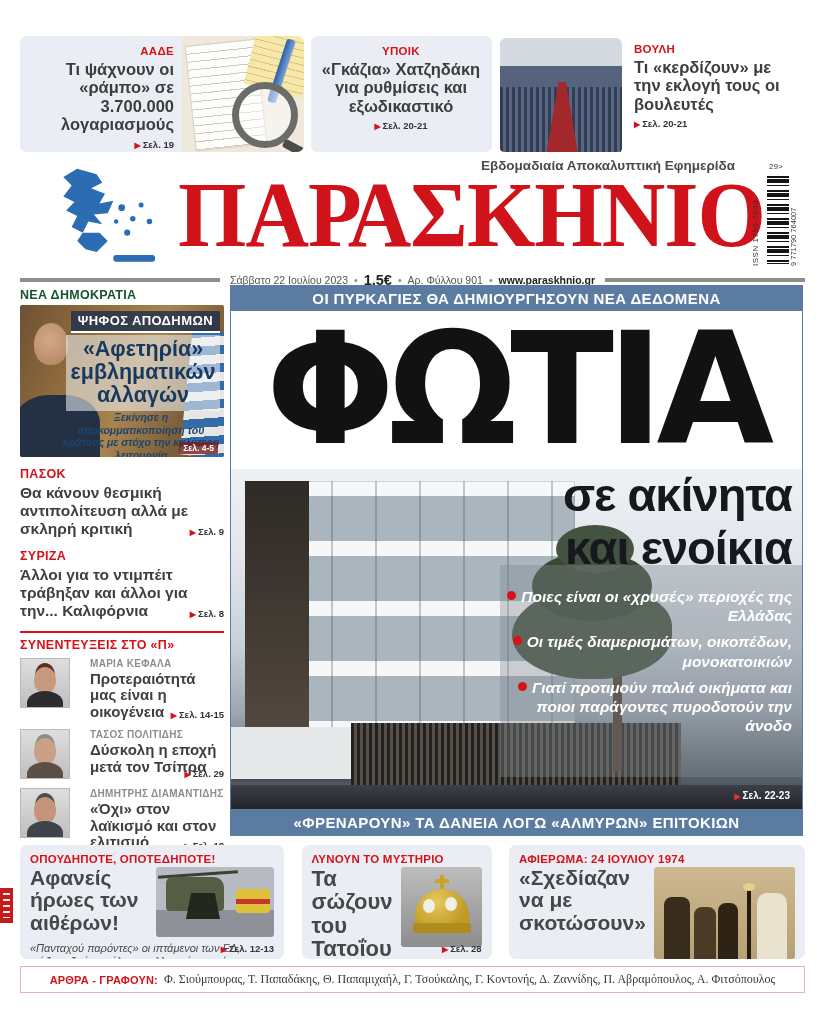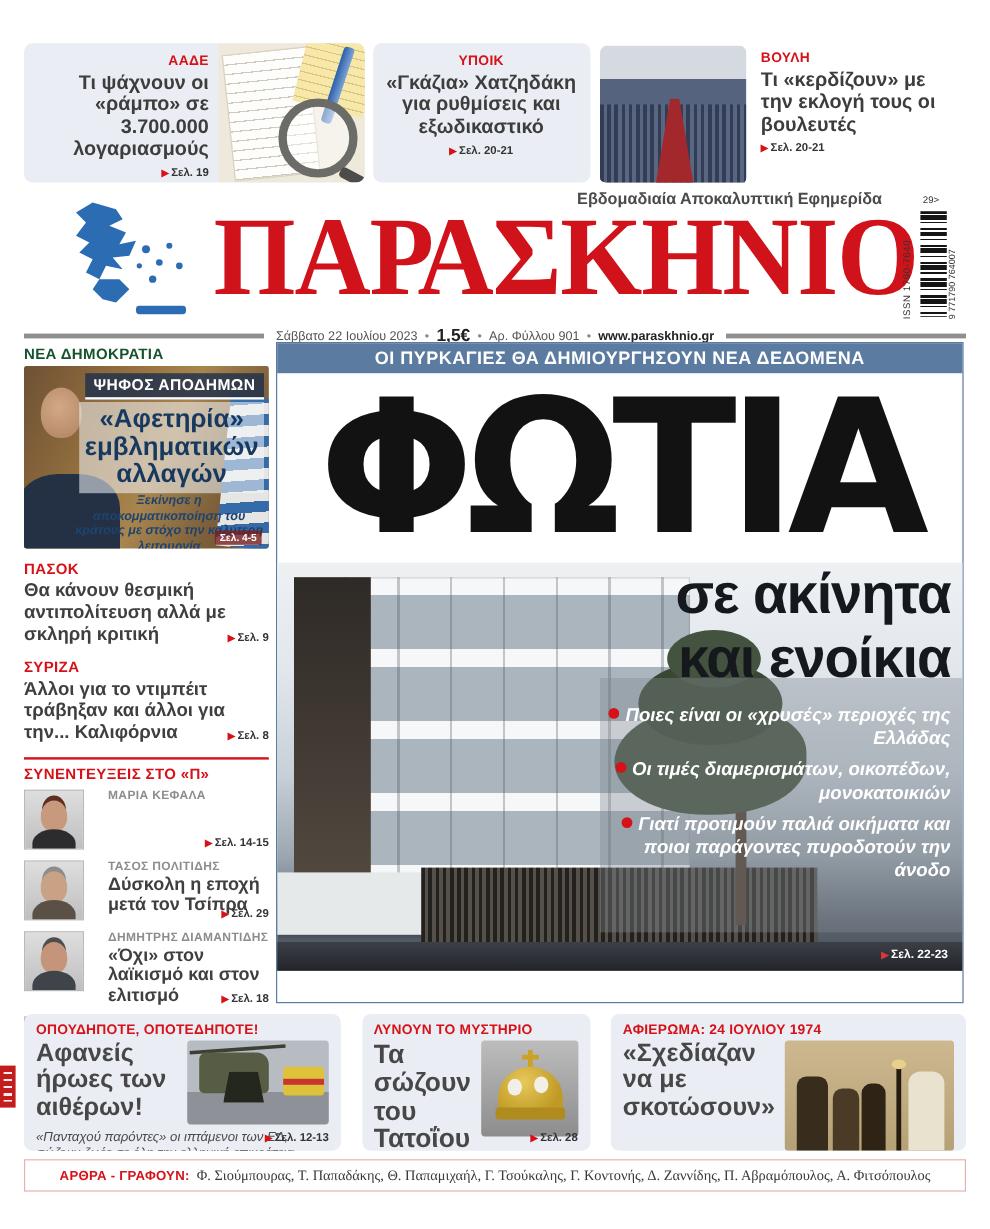--- a/index.html
+++ b/index.html
@@ -252,20 +252,21 @@
     <div class="int-section">
       <div class="sb-kicker red" style="margin-bottom:6px;">ΣΥΝΕΝΤΕΥΞΕΙΣ ΣΤΟ «Π»</div>
 
       <div class="int-item">
         <div class="avatar av1">
             <div class="head"></div>
             <div class="body"></div>
           </div>
         <div class="int-col">
           <div class="int-name">ΜΑΡΙΑ ΚΕΦΑΛΑ</div>
+          <div class="int-head">Προτεραιότητά μας είναι η οικογένεια</div>
         </div>
         <span class="pageref"><span class="arr">▶</span><span>Σελ. 14-15</span></span>
       </div>
 
       <div class="int-item">
         <div class="avatar av2">
             <div class="head"></div>
             <div class="body"></div>
           </div>
         <div class="int-col">
@@ -325,20 +326,21 @@
         <div>σε ακίνητα</div>
         <div>και ενοίκια</div>
       </div>
       <div class="bullets">
         <div class="bli"><span class="dot"></span><span>Ποιες είναι οι «χρυσές» περιοχές της Ελλάδας</span></div>
         <div class="bli"><span class="dot"></span><span>Οι τιμές διαμερισμάτων, οικοπέδων, μονοκατοικιών</span></div>
         <div class="bli"><span class="dot"></span><span>Γιατί προτιμούν παλιά οικήματα και ποιοι παράγοντες πυροδοτούν την άνοδο</span></div>
       </div>
       <div class="scene-page"><span class="arr">▶</span><span>Σελ. 22-23</span></div>
     </div>
+    <div class="band bottom">«ΦΡΕΝΑΡΟΥΝ» ΤΑ ΔΑΝΕΙΑ ΛΟΓΩ «ΑΛΜΥΡΩΝ» ΕΠΙΤΟΚΙΩΝ</div>
   </section>
 
   <div class="bottom-row">
     <div class="b-box bb1">
       <div class="b-kicker">ΟΠΟΥΔΗΠΟΤΕ, ΟΠΟΤΕΔΗΠΟΤΕ!</div>
       <div class="b-row">
         <div class="b-headline">Αφανείς ήρωες των αιθέρων!</div>
         <div class="photo-heli">
           <div class="rotor"></div>
             <div class="body"></div>

